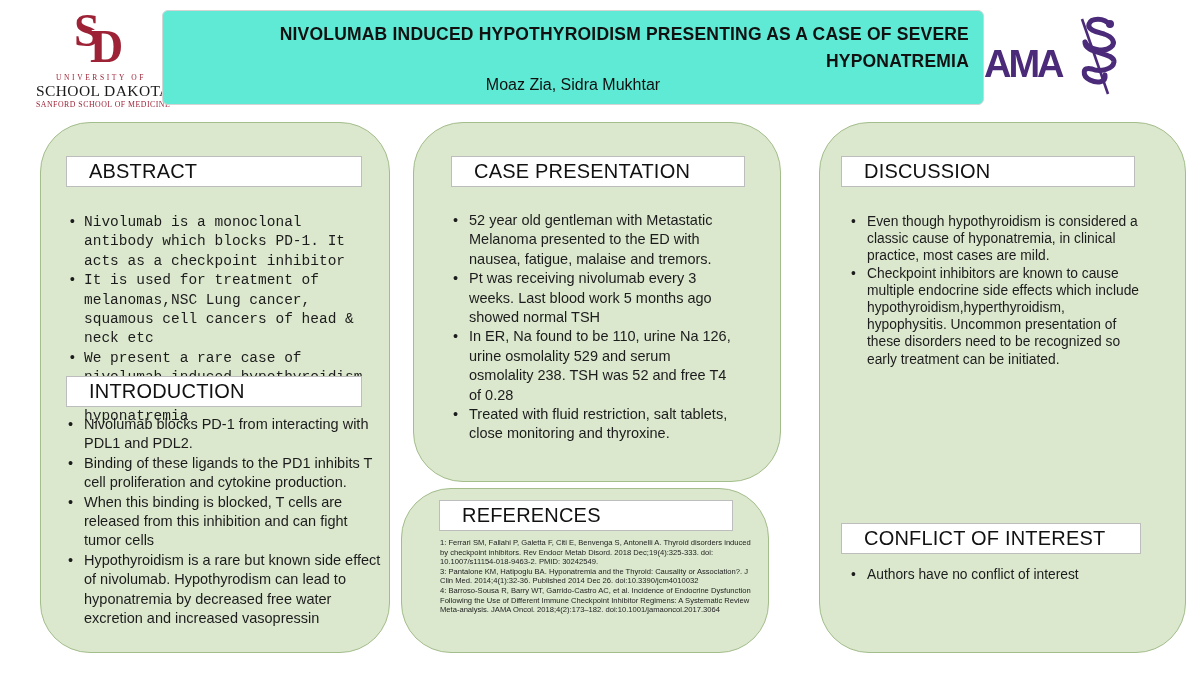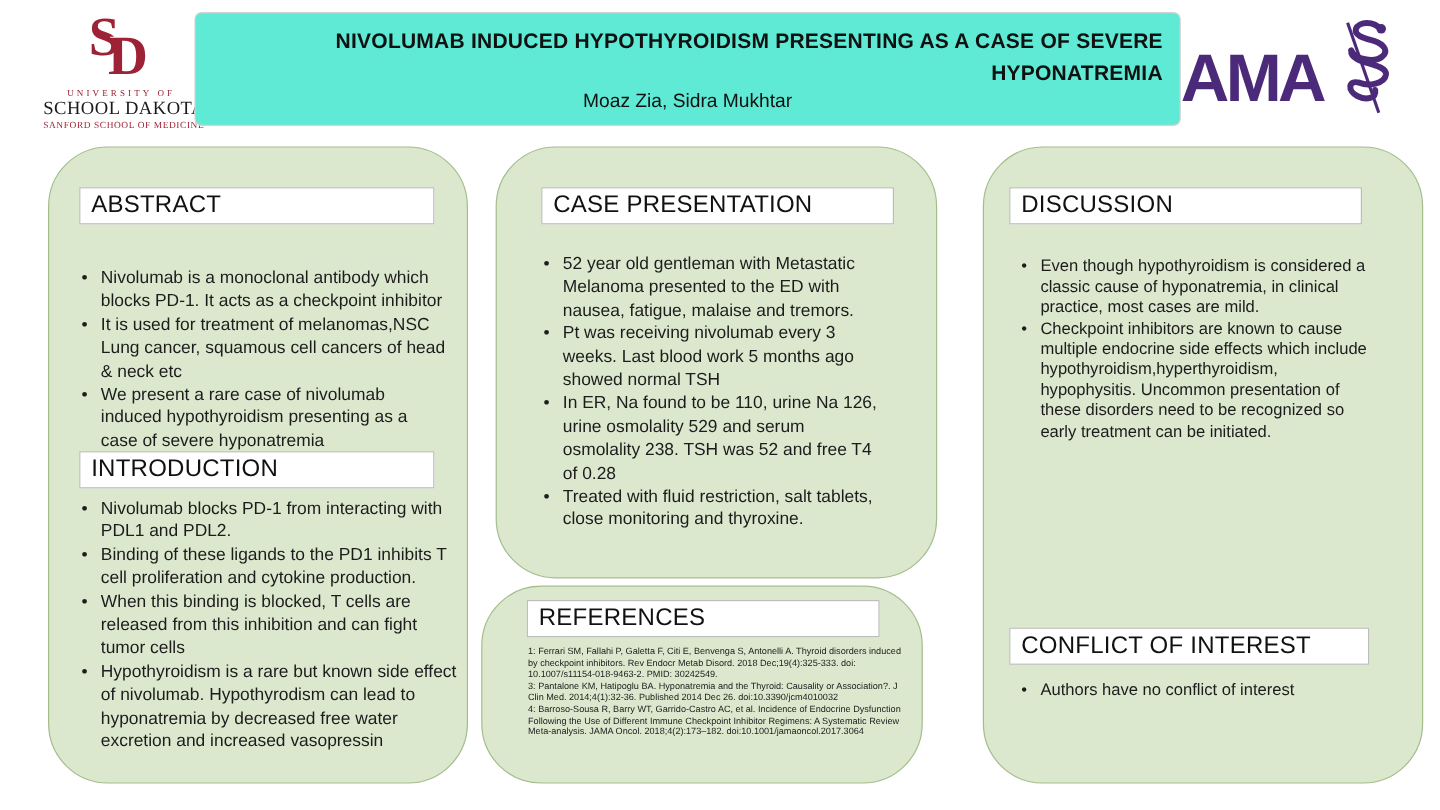--- a/index.html
+++ b/index.html
@@ -32,54 +32,54 @@
     position: relative; width: 62px; height: 58px; margin: 0 auto;
     font-family: "Liberation Serif", serif; font-weight: bold; color: #9d2235;
   }
   .sd-s { position: absolute; left: 4px; top: -8px; font-size: 46px; }
   .sd-d { position: absolute; left: 20px; top: 8px; font-size: 46px; text-shadow: 1px -1px 0 #fff; }
   .usd-line1 { font-size: 7.5px; letter-spacing: 2.6px; color: #9d2235; font-family: "Liberation Serif", serif; margin-top: 3px; white-space: nowrap; }
   .usd-line2 { font-size: 15.5px; color: #1a1a1a; font-family: "Liberation Serif", serif; letter-spacing: 0.4px; white-space: nowrap; }
   .usd-line3 { font-size: 7.8px; color: #9d2235; font-family: "Liberation Serif", serif; letter-spacing: 0.5px; white-space: nowrap; }
 
   .ama-logo { position: absolute; left: 984px; top: 24px; display: flex; align-items: center; }
-  .ama-text { font-size: 56px; font-weight: bold; color: #4b2a7a; letter-spacing: -3px; line-height: 1; }
+  .ama-text { font-size: 38px; font-weight: bold; color: #4b2a7a; letter-spacing: -3px; line-height: 1; }
   .ama-icon { margin-left: -2px; margin-top: -8px; }
 
   
   .panel {
     position: absolute; background: #dbe8ce;
     border: 1px solid #a3bd8b; border-radius: 50px;
   }
   .panel-left  { left: 40px;  top: 122px; width: 350px; height: 531px; }
   .panel-case  { left: 413px; top: 122px; width: 368px; height: 360px; }
   .panel-refs  { left: 401px; top: 488px; width: 368px; height: 165px; }
   .panel-right { left: 819px; top: 122px; width: 367px; height: 531px; }
 
   .sec-head {
     position: absolute; background: #fff; border: 1px solid #bdbdbd;
     height: 31px; display: flex; align-items: center;
-    padding-left: 9px; font-size: 20px; color: #111; letter-spacing: 0.2px;
+    padding-left: 22px; font-size: 20px; color: #111; letter-spacing: 0.2px;
   }
   .head-abstract   { left: 25px; top: 33px;  width: 296px; }
   .head-intro      { left: 25px; top: 253px; width: 296px; }
   .head-case       { left: 37px; top: 33px;  width: 294px; }
   .head-refs       { left: 37px; top: 11px;  width: 294px; }
   .head-discussion { left: 21px; top: 33px;  width: 294px; }
   .head-conflict   { left: 21px; top: 400px; width: 300px; }
 
   
   .bullets {
     list-style: none; margin: 0; padding: 0; position: absolute;
     font-size: 14.5px; line-height: 19.4px; color: #1c1c1c;
   }
   .bullets li { position: relative; padding-left: 23px; }
   .bullets li::before { content: "\2022"; position: absolute; left: 7px; }
 
-  .list-abstract   { left: 20px; top: 100px;  width: 313px; }
+  .list-abstract   { left: 20px; top: 90px;  width: 313px; font-family: Liberation Mono, monospace; }
   .list-intro      { left: 20px; top: 292px; width: 322px; }
   .list-case       { left: 32px; top: 88px;  width: 285px; }
   .list-discussion { left: 24px; top: 90px;  width: 296px; font-size: 13.8px; line-height: 17.2px; }
   .list-conflict   { left: 24px; top: 443px; width: 320px; font-size: 13.8px; line-height: 17.2px; }
 
   
   .refs-text {
     position: absolute; left: 38px; top: 49px; width: 312px;
     font-size: 7.6px; line-height: 9.6px; color: #1c1c1c;
   }

